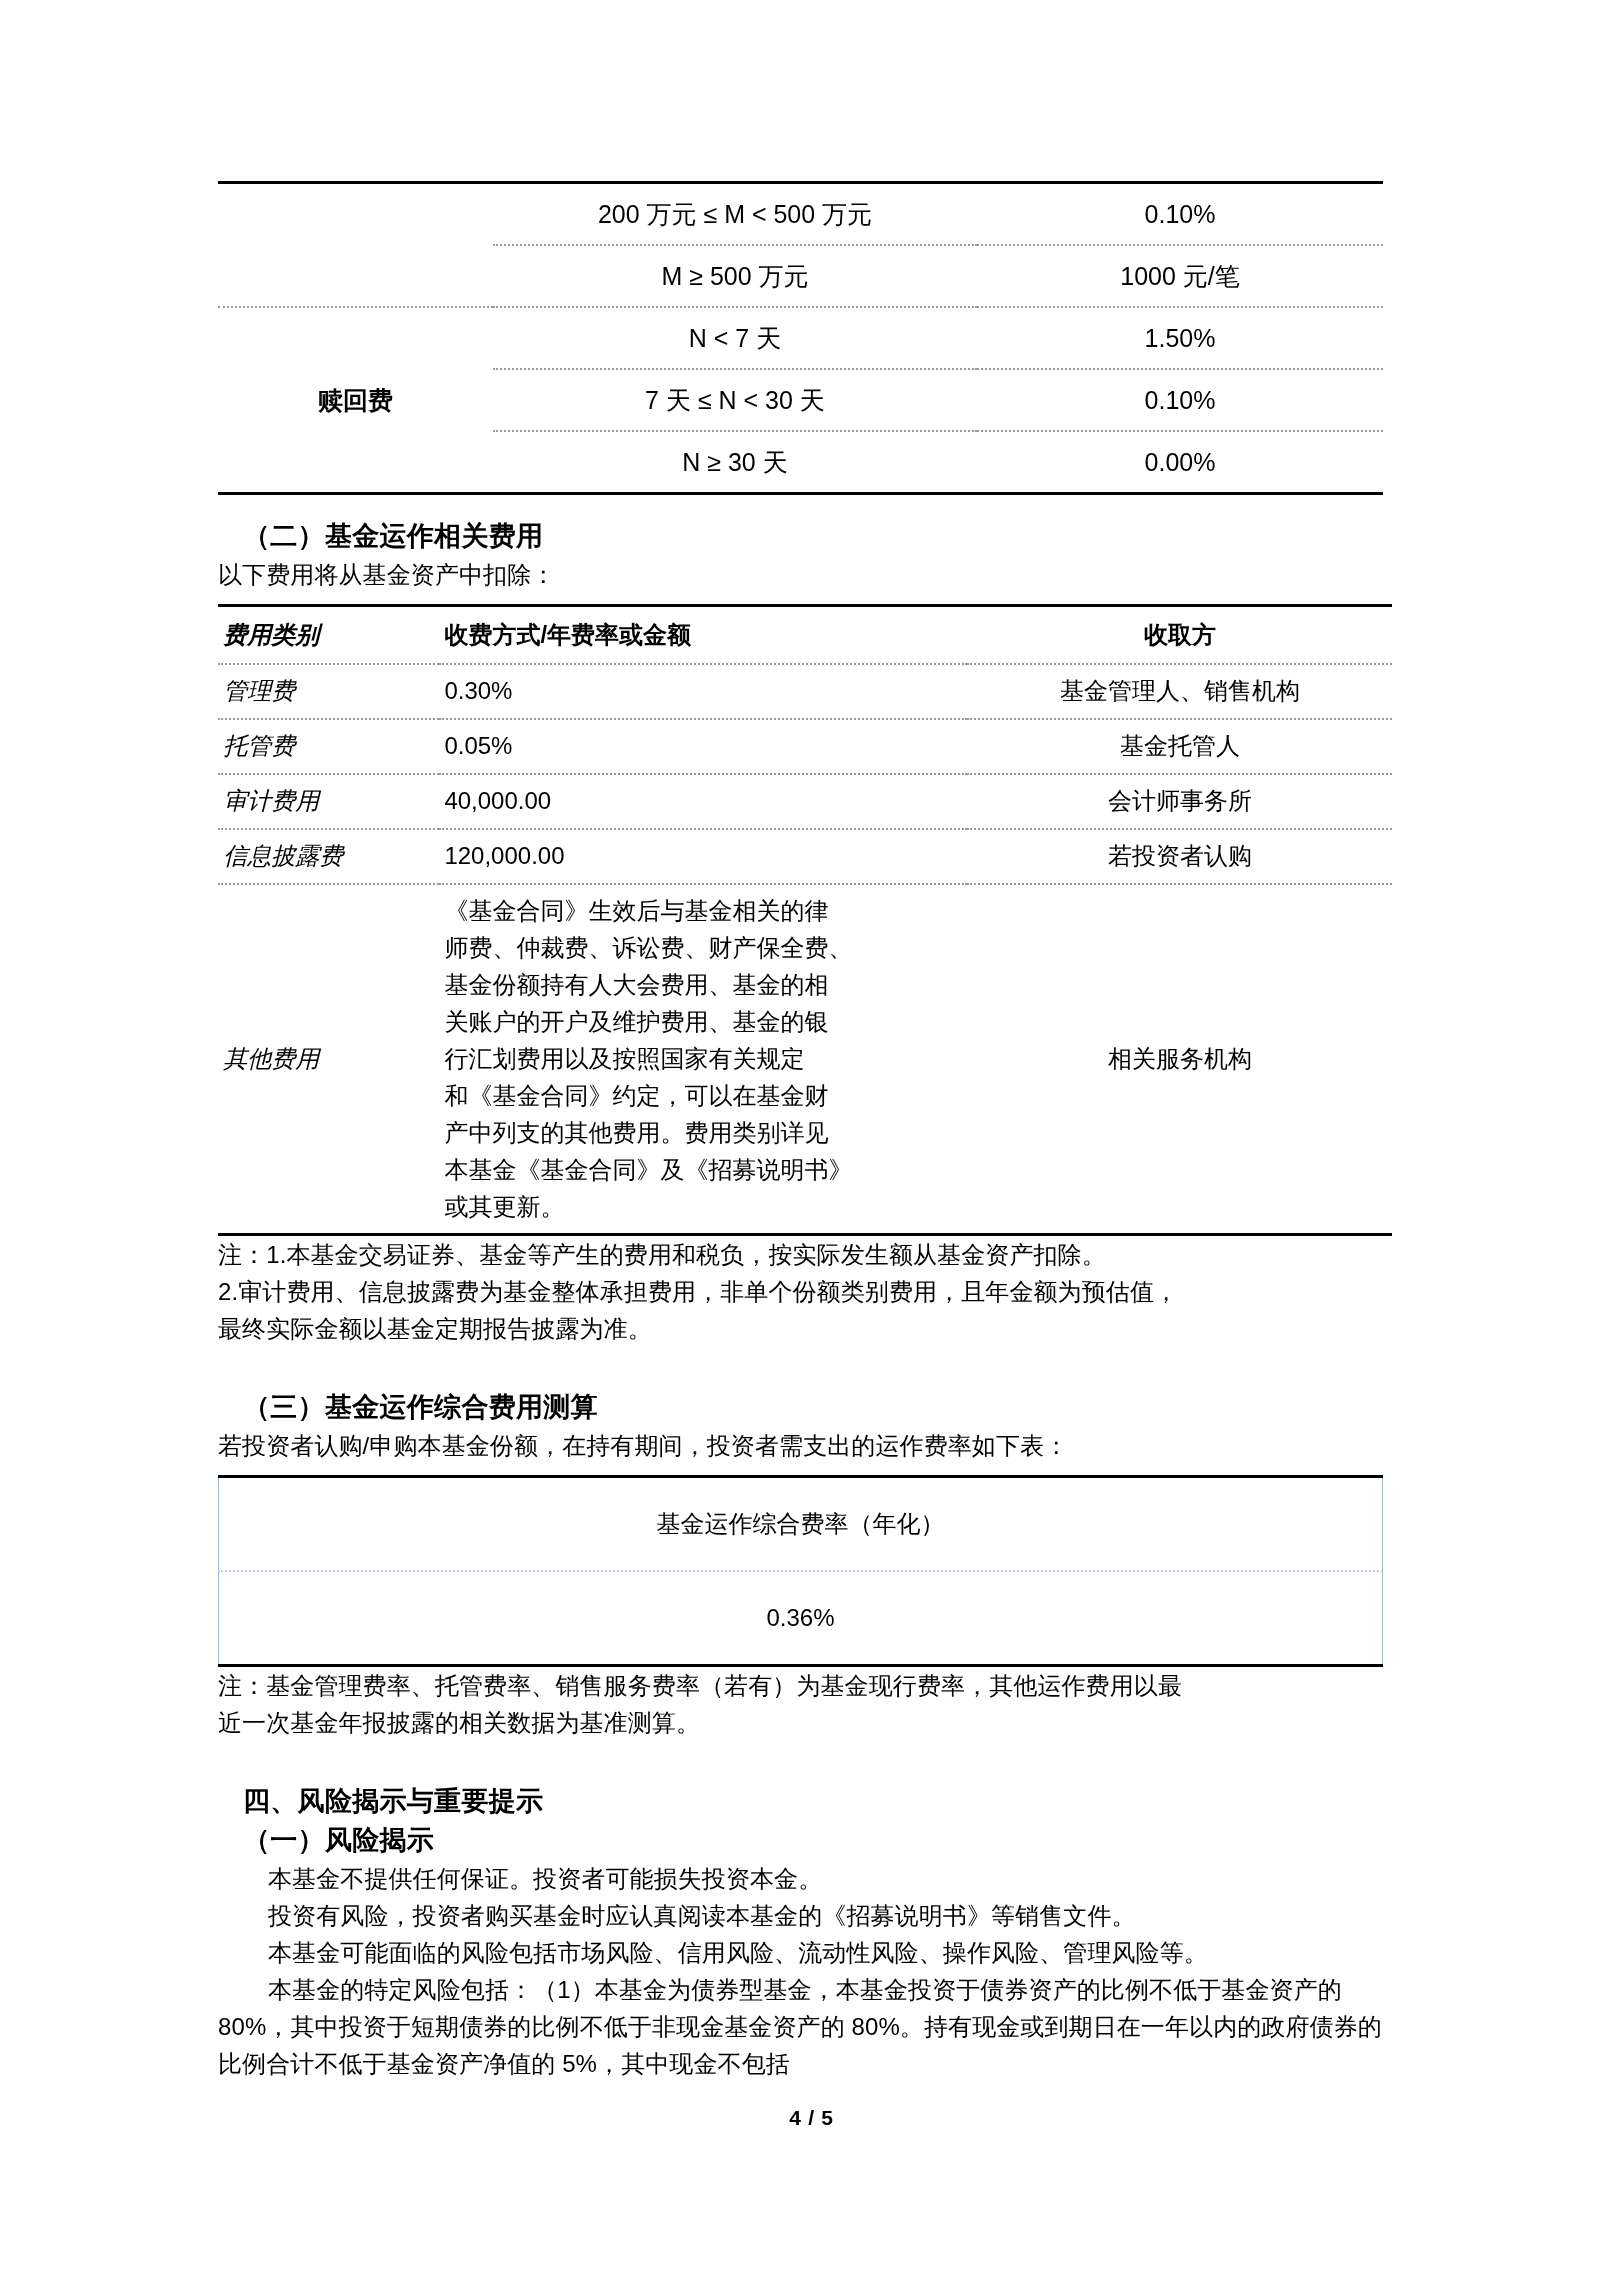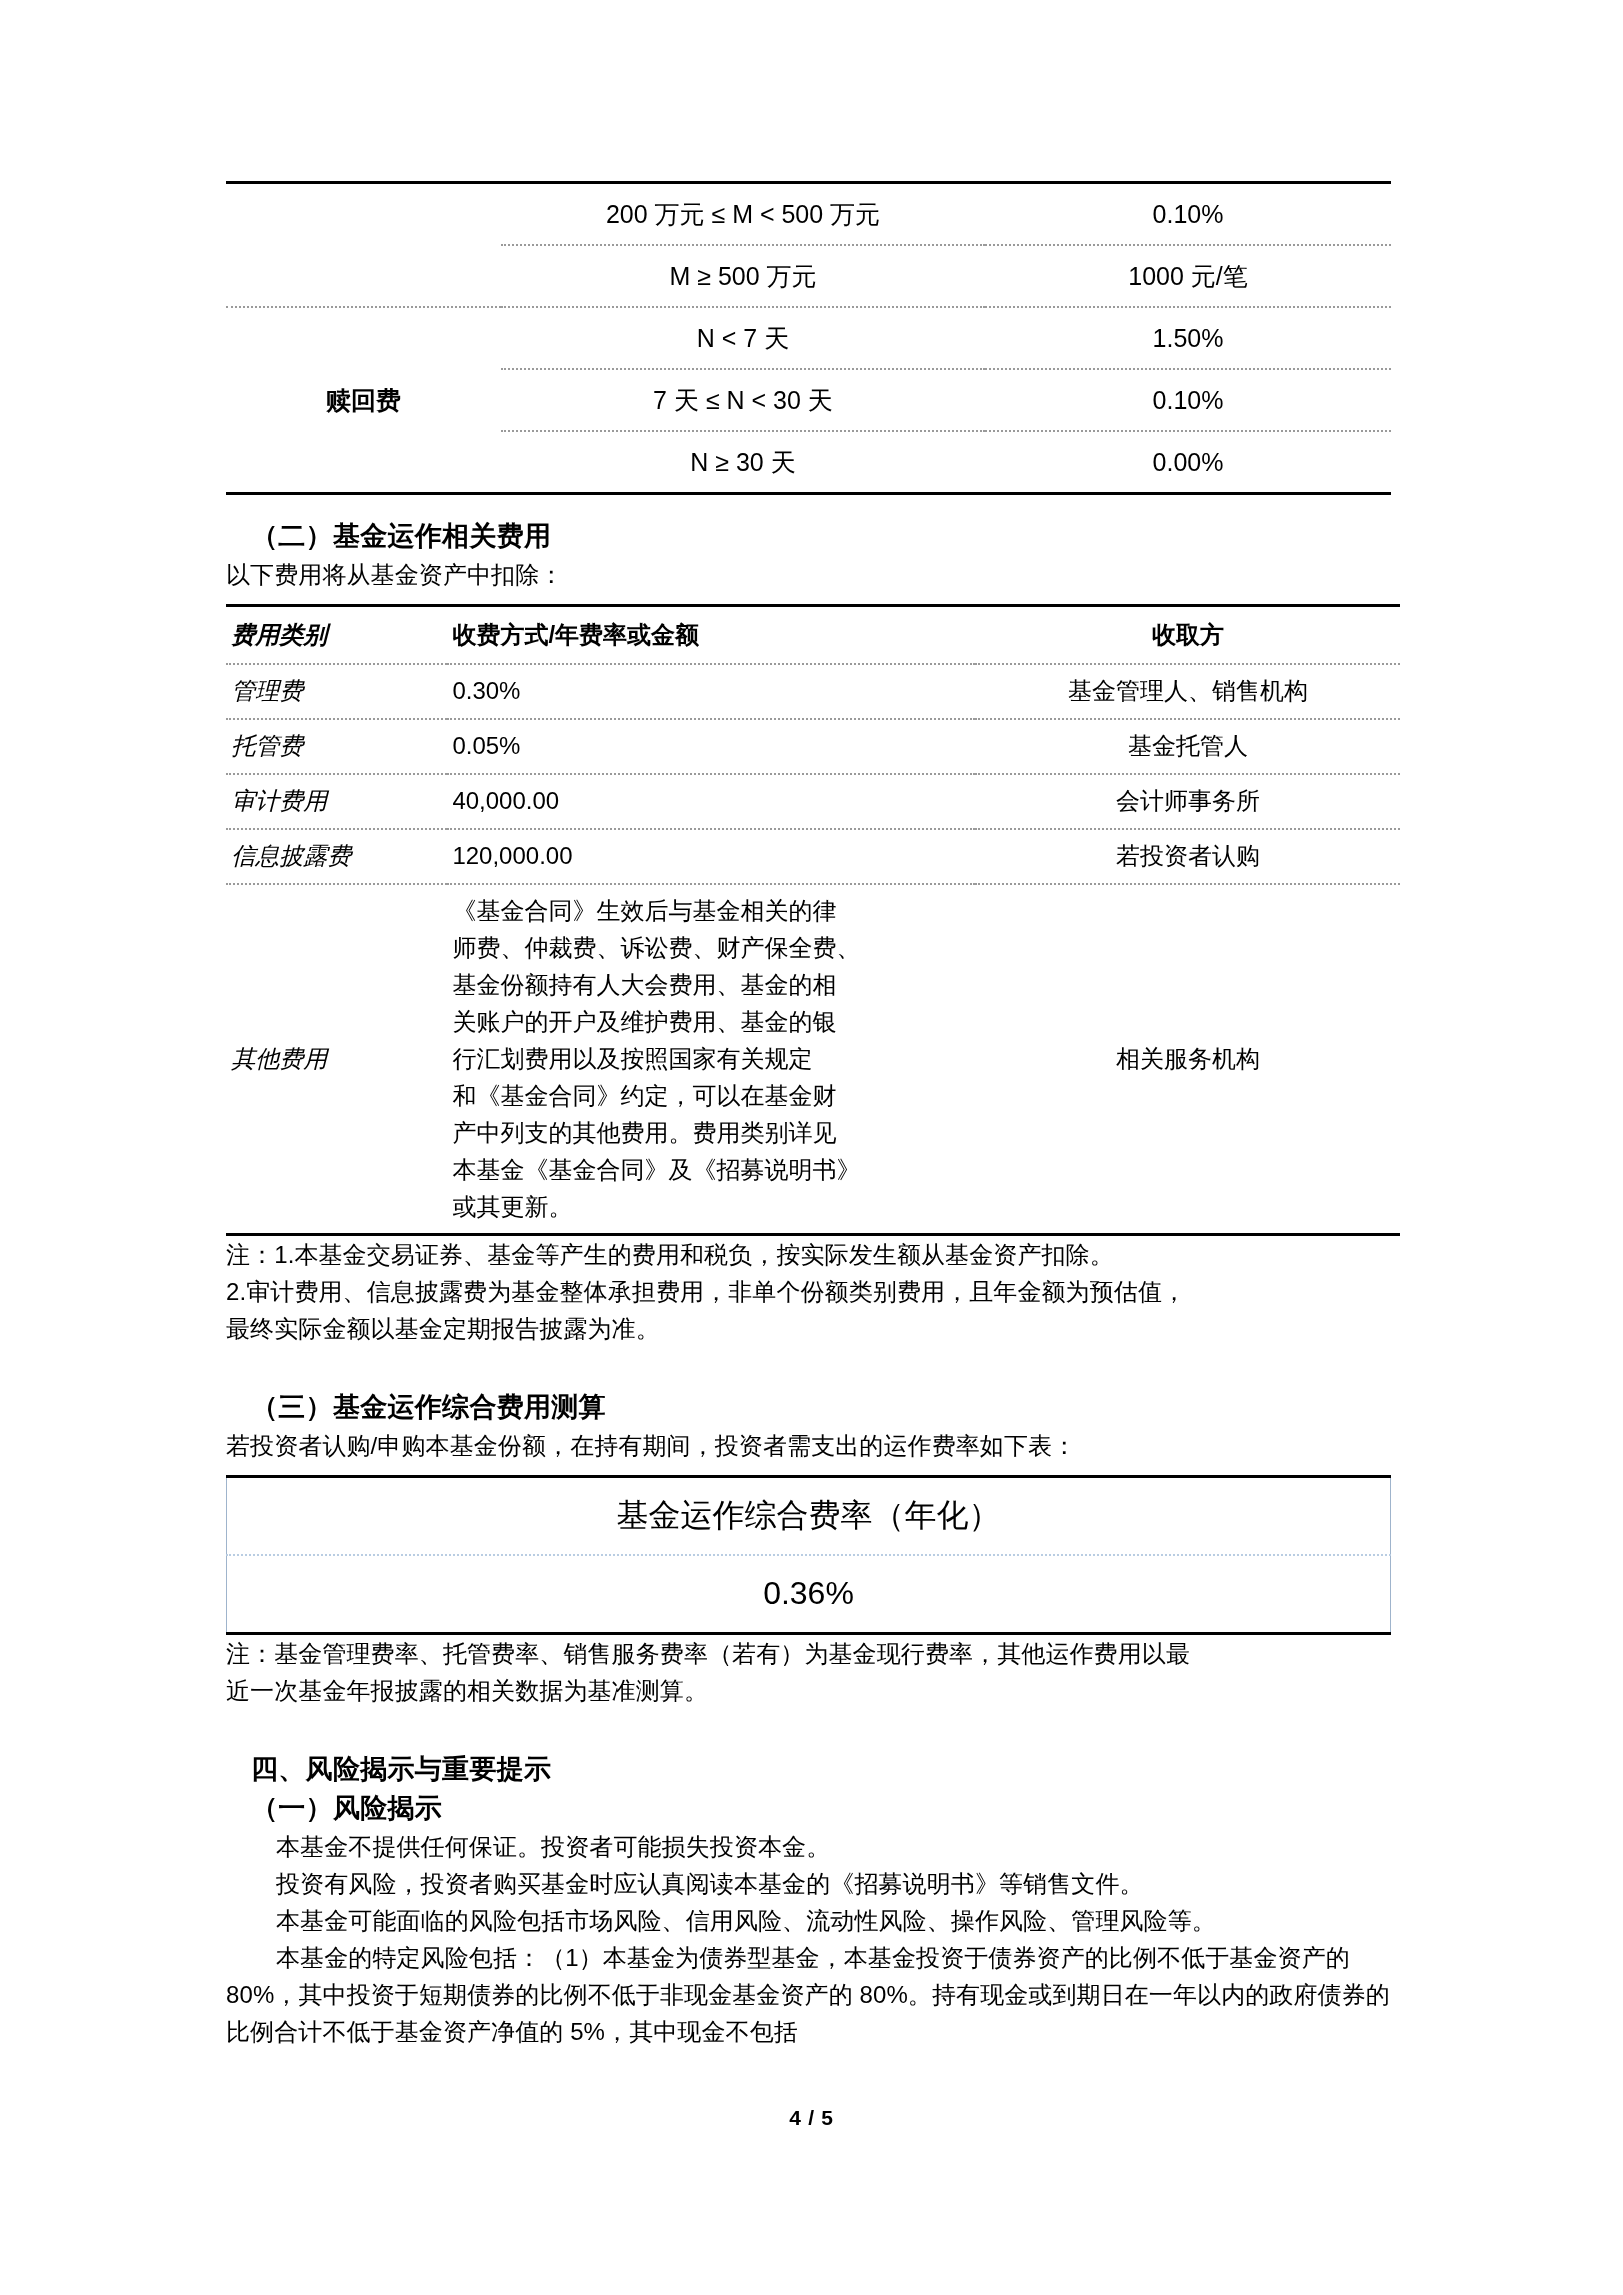--- a/index.html
+++ b/index.html
@@ -17,21 +17,21 @@
   .page {
     position: relative;
     width: 1623px;
     height: 2295px;
     box-sizing: border-box;
     padding: 0;
     overflow: hidden;
   }
   .content {
     position: absolute;
-    left: 226px;
+    left: 218px;
     top: 0;
     width: 1165px;
   }
 
   
   .body-text {
     font-size: 24px;
     line-height: 37px;
     letter-spacing: 0.1px;
   }
@@ -105,25 +105,25 @@
   .tbl3 {
     border-collapse: collapse;
     width: 1165px;
     table-layout: fixed;
     border-top: 3.3px solid #000;
     border-bottom: 3.3px solid #000;
     border-left: 1.3px solid #9fb4cc;
     border-right: 1.3px solid #9fb4cc;
   }
   .tbl3 td {
-    font-size: 32px;
+    font-size: 24px;
     text-align: center;
     vertical-align: middle;
     height: 68px;
-    padding: 4px;
+    padding: 12px;
   }
   .tbl3 .divider { border-top: 2px dotted #b9cde2; }
 
   .gap-s { height: 10.5px; }
   .gap-m { height: 22px; }
   .gap-l { height: 41px; }
 
   .pagenum {
     position: absolute;
     left: 0;

